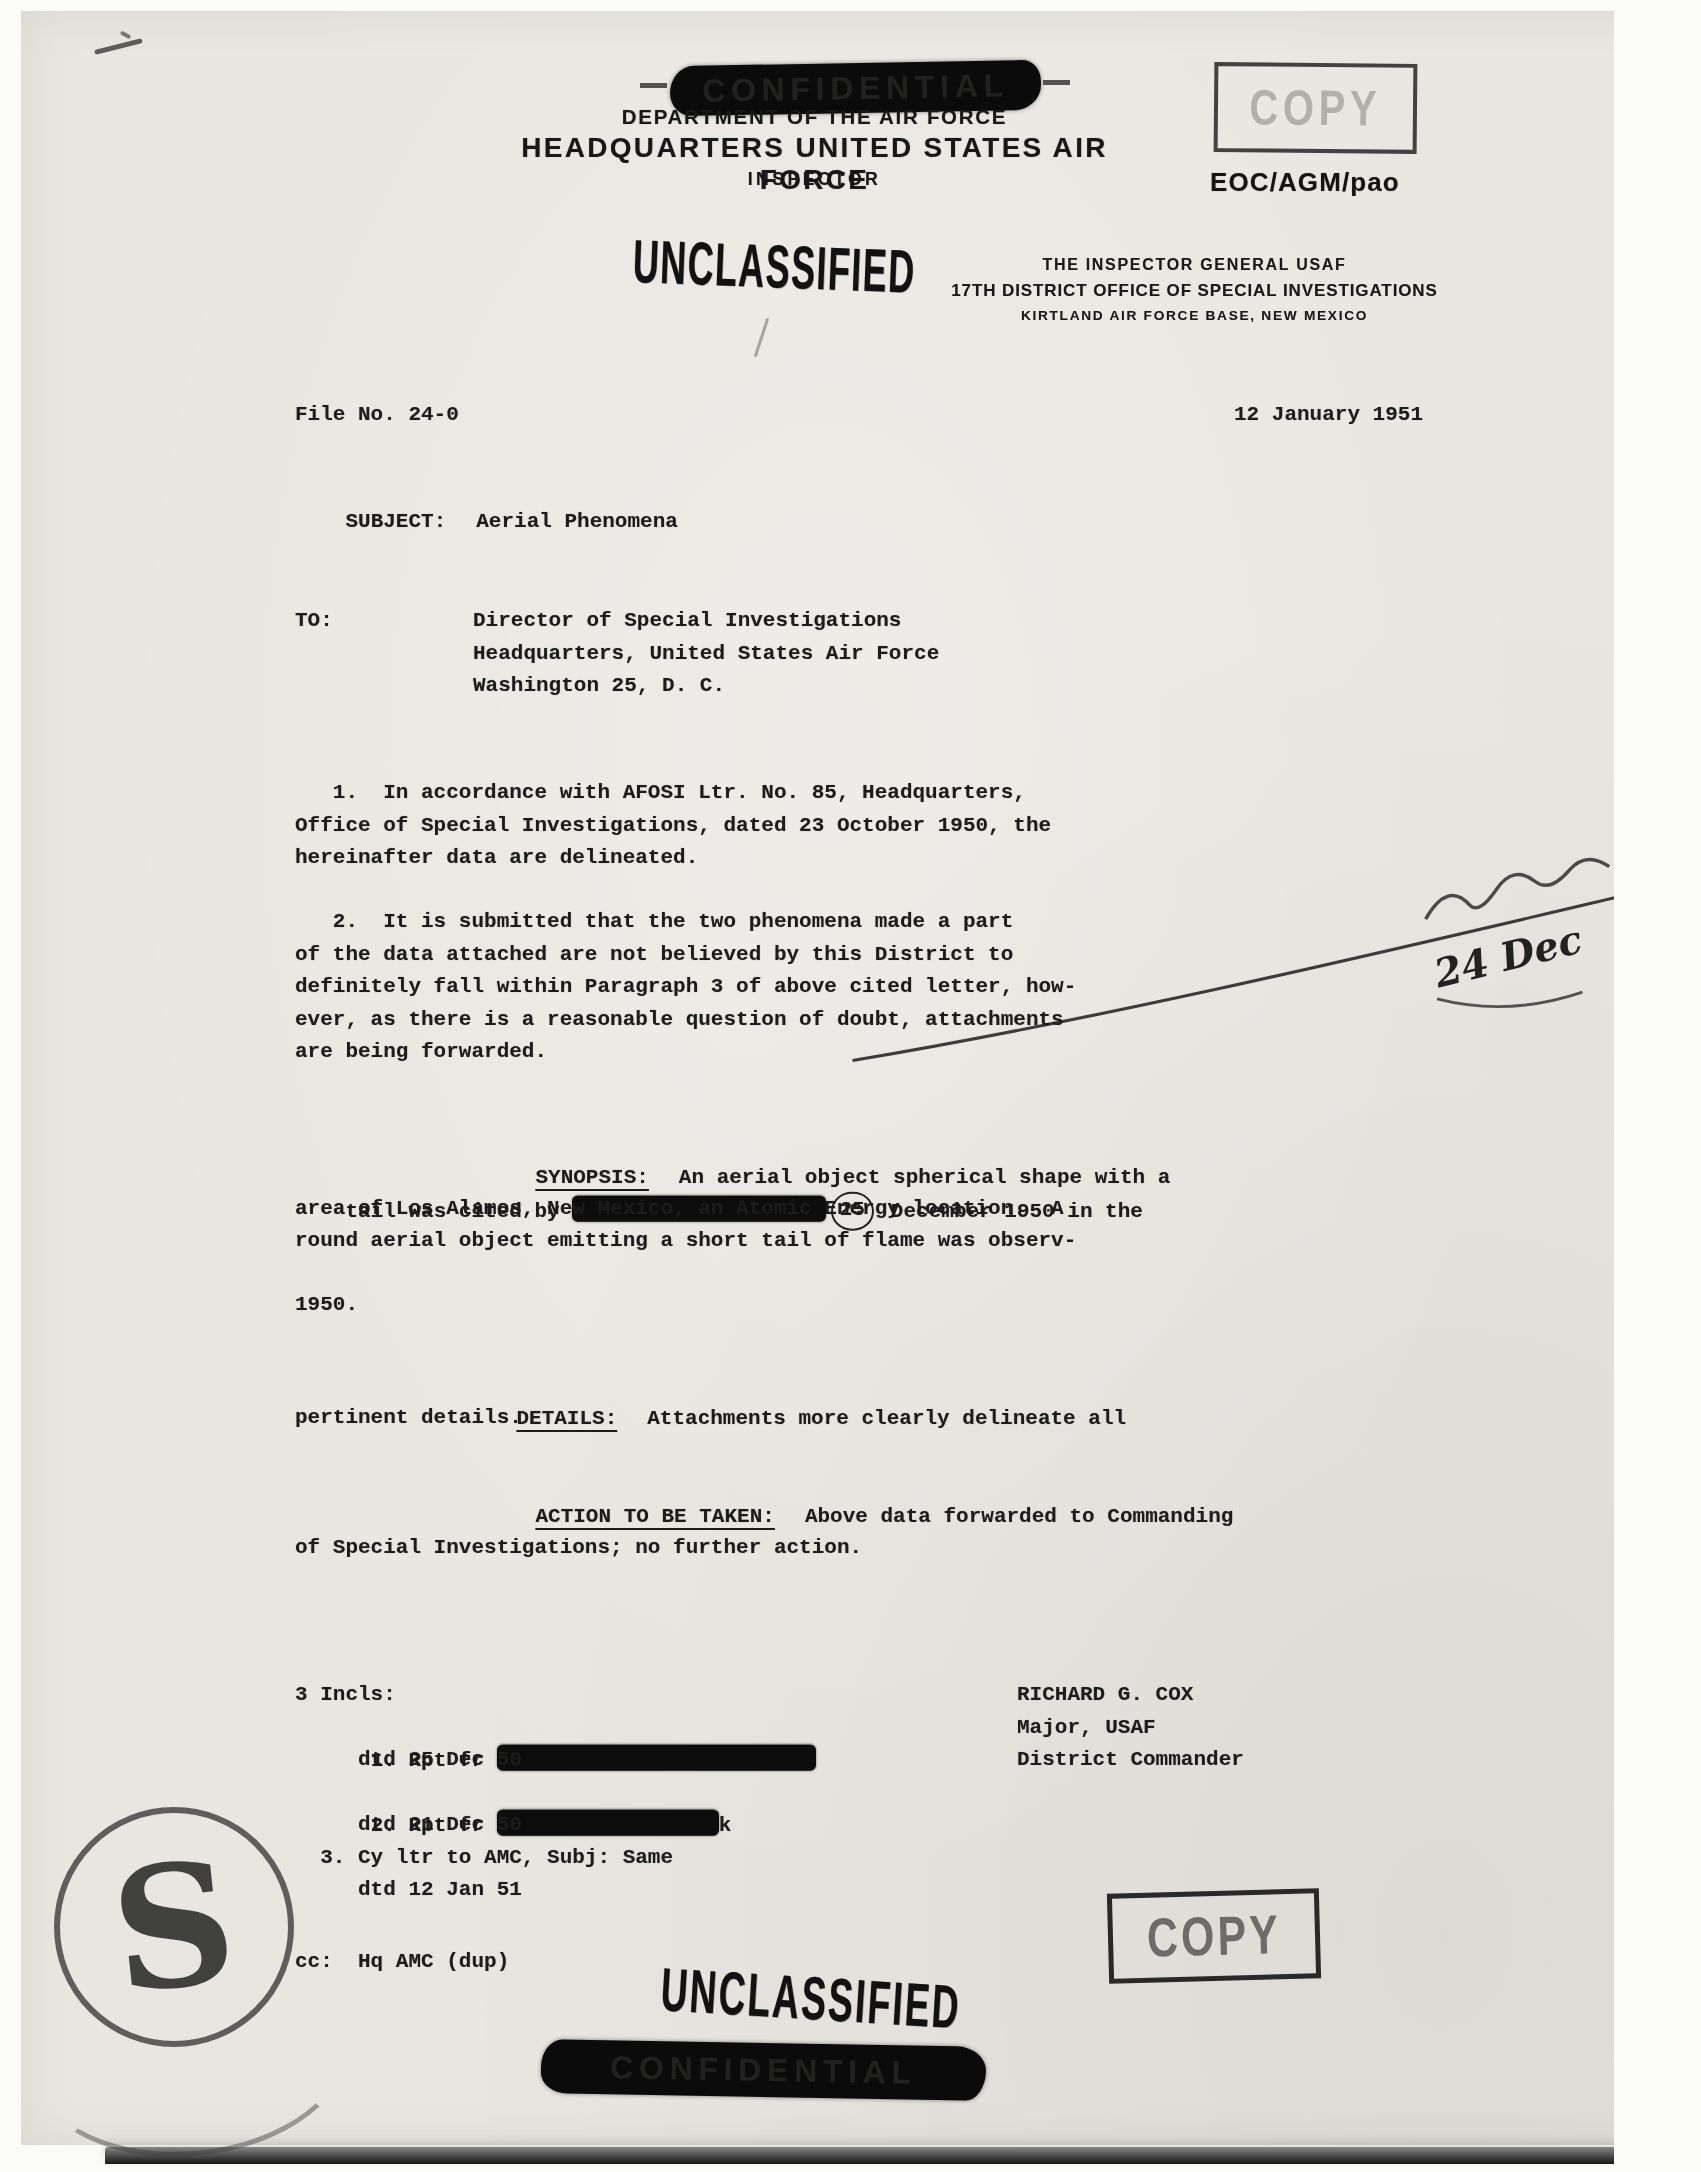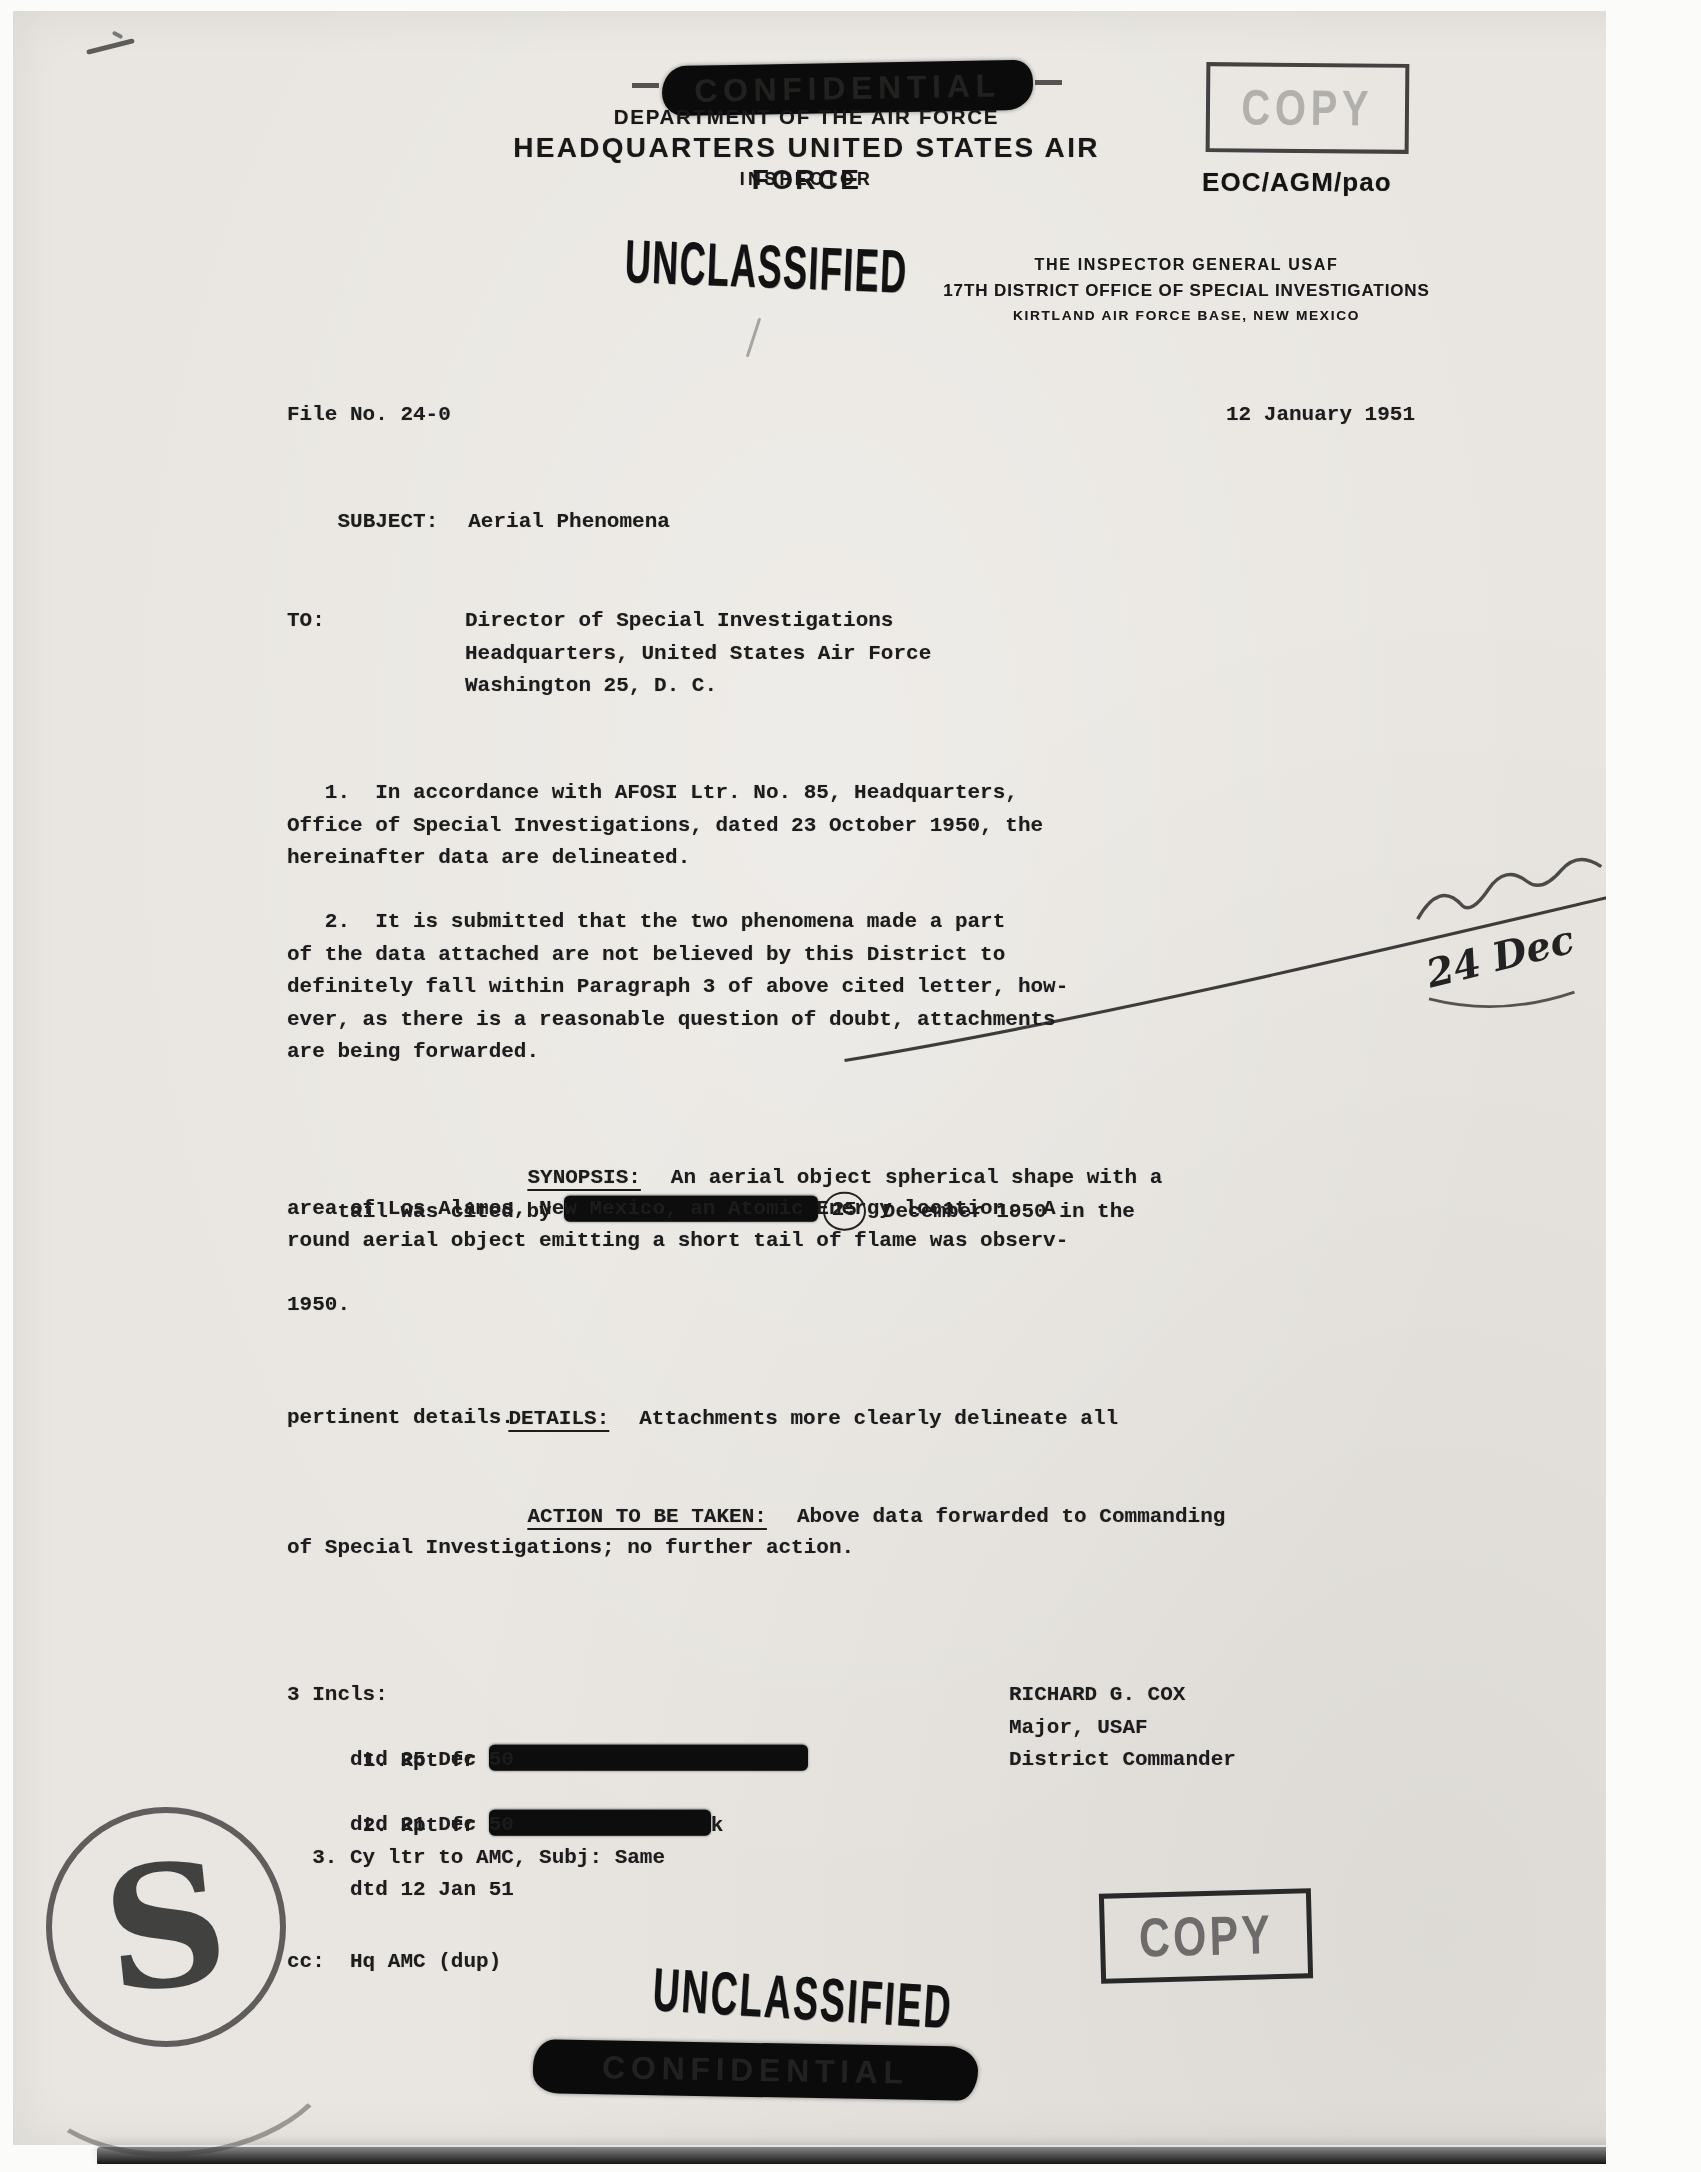--- a/index.html
+++ b/index.html
@@ -1,18 +1,18 @@
 <!DOCTYPE html>
 <html style="font-size:9px"><head>
 <meta charset="utf-8">
 <style>
   * { margin:0; padding:0; box-sizing:border-box; }
   html,body { width:1702px; height:2172px; }
   body { background:#fbfbfa; position:relative; font-family:"Liberation Sans", sans-serif; overflow:hidden; }
-  .page { position:absolute; inset:0; width:1606px; height:2172px; overflow:hidden; }
+  .page { position:absolute; inset:0; width:1606px; height:2172px; overflow:hidden;margin-left:8px; }
   .paper {
     position:absolute; left:12.5px; top:11.4px; width:1676px; height:2134px;
     background:
       radial-gradient(ellipse at 48% 35%, rgba(255,255,255,0.25), rgba(0,0,0,0) 60%),
       radial-gradient(ellipse at 85% 90%, rgba(0,0,0,0.05), rgba(0,0,0,0) 50%),
       #e9e6e1;
     box-shadow: inset 0 0 51px rgba(0,0,0,0.07);
   }
   .abs { position:absolute; }
   .mono {

